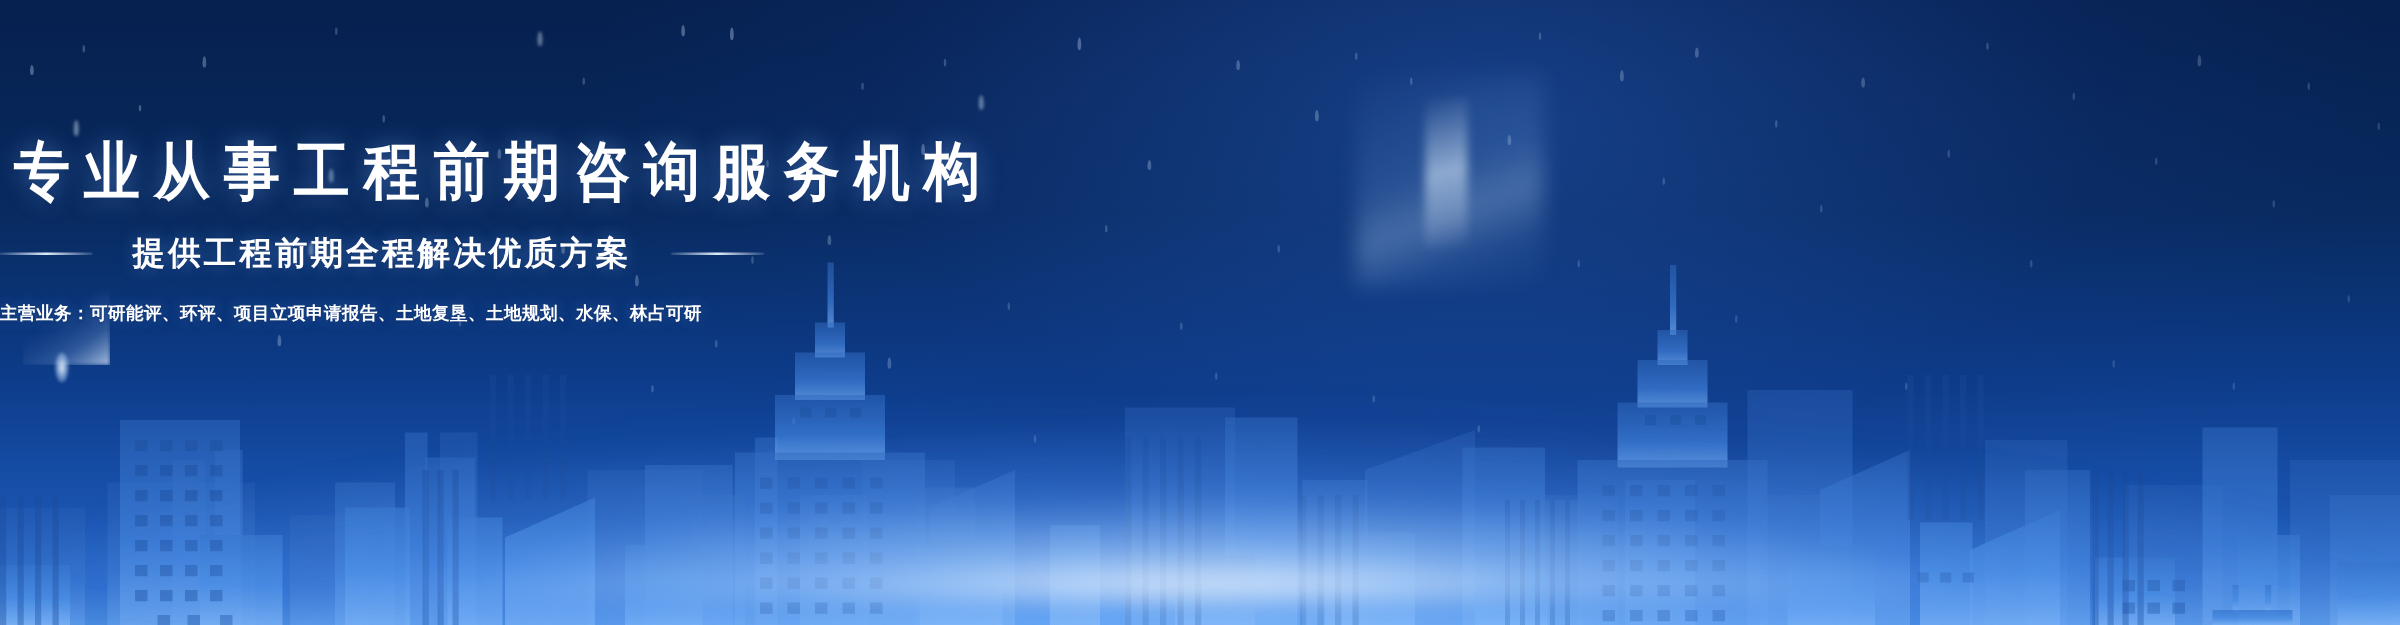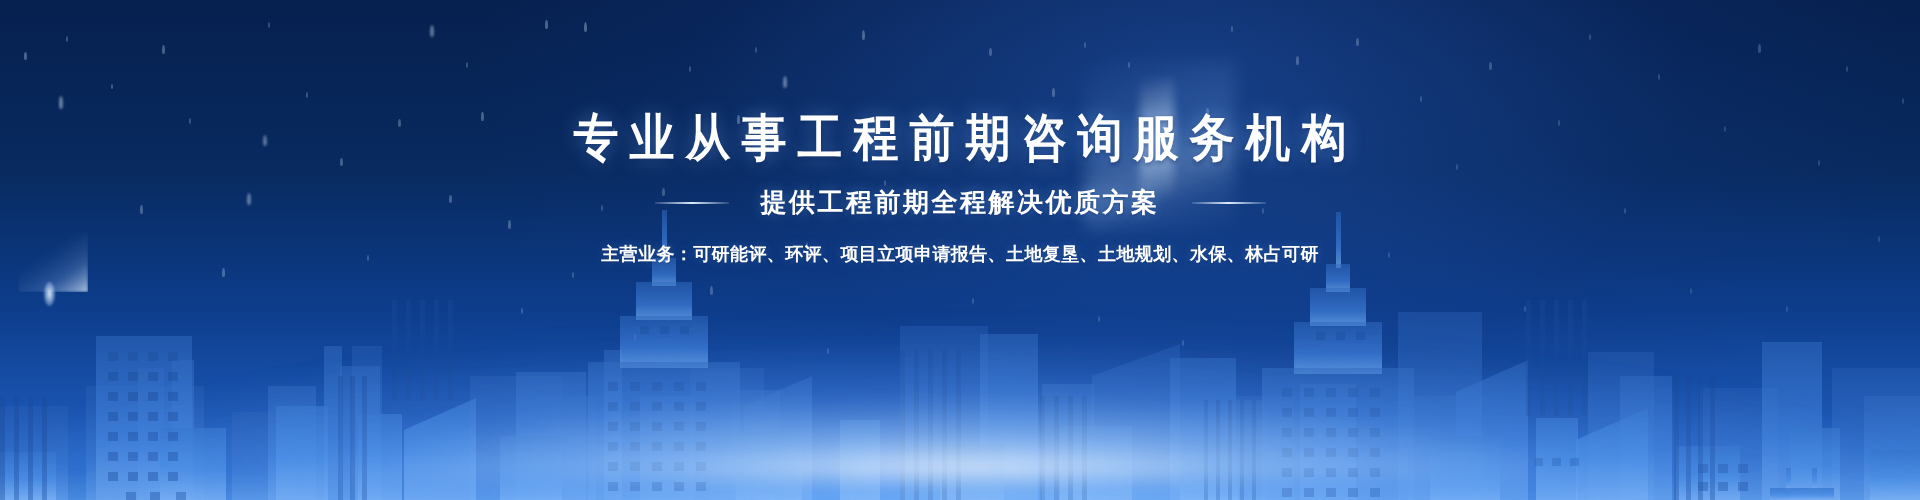--- a/index.html
+++ b/index.html
@@ -80,21 +80,21 @@
     width:112%; height:140px;
     border-radius:50% 50% 0 0 / 100% 100% 0 0;
     background:radial-gradient(ellipse 48% 100% at 50% 100%, rgba(255,255,255,0.85) 0%, rgba(190,222,255,0.45) 30%, rgba(120,180,255,0.16) 60%, rgba(90,160,250,0) 100%);
     filter:blur(10px);
     pointer-events:none;
   }
 
   
   #text-block {
     position:absolute; left:0; top:0; width:1920px; height:427px;
-    display:flex; flex-direction:column; align-items:center;
+    display:flex; flex-direction:column; align-items:flex-start;
     pointer-events:none;
   }
   #headline {
     margin-top:112px;
     font-size:45px;
     font-weight:bold;
     color:#ffffff;
     letter-spacing:11px;
     text-indent:11px;
     line-height:1.0;
@@ -113,21 +113,21 @@
     width:74px; height:2px;
     background:linear-gradient(90deg, rgba(200,225,255,0.15), rgba(235,245,255,0.95), rgba(200,225,255,0.15));
   }
   #subtitle {
     font-size:26px; font-weight:bold; color:#ffffff;
     letter-spacing:2.5px; white-space:nowrap;
     text-shadow:0 0 12px rgba(120,180,255,0.4), 0 1px 3px rgba(0,25,75,0.5);
   }
   #tagline {
     margin-top:22px;
-    font-size:18px; font-weight:bold; color:#ffffff;
+    font-size:14px; font-weight:bold; color:#ffffff;
     letter-spacing:0.4px; white-space:nowrap;
     text-shadow:0 0 10px rgba(110,170,250,0.35), 0 1px 3px rgba(0,25,75,0.5);
     pointer-events:auto;
   }
 </style>
 </head>
 <body>
 
 <div id="banner">
 

